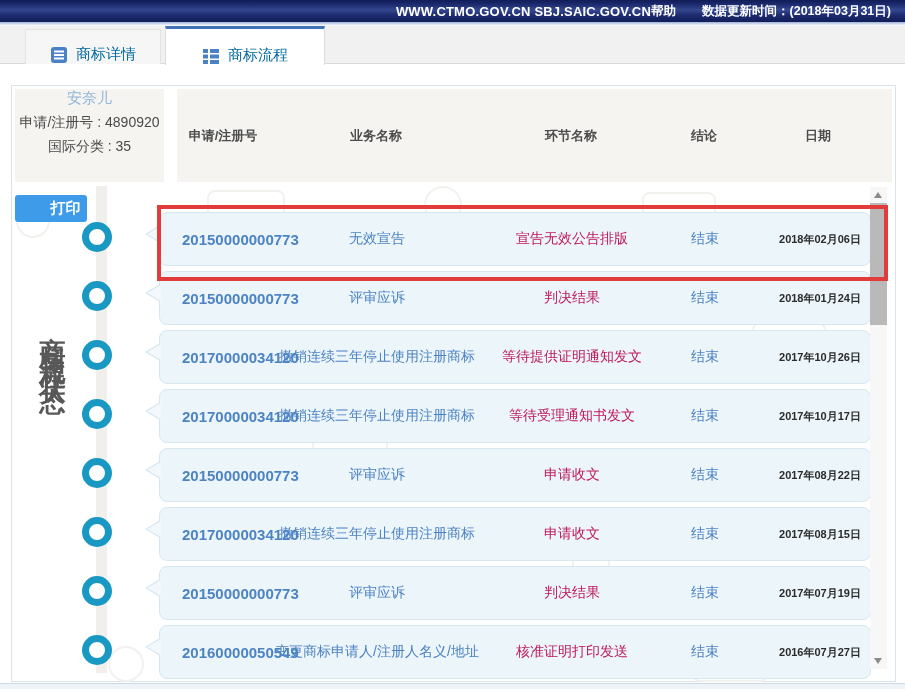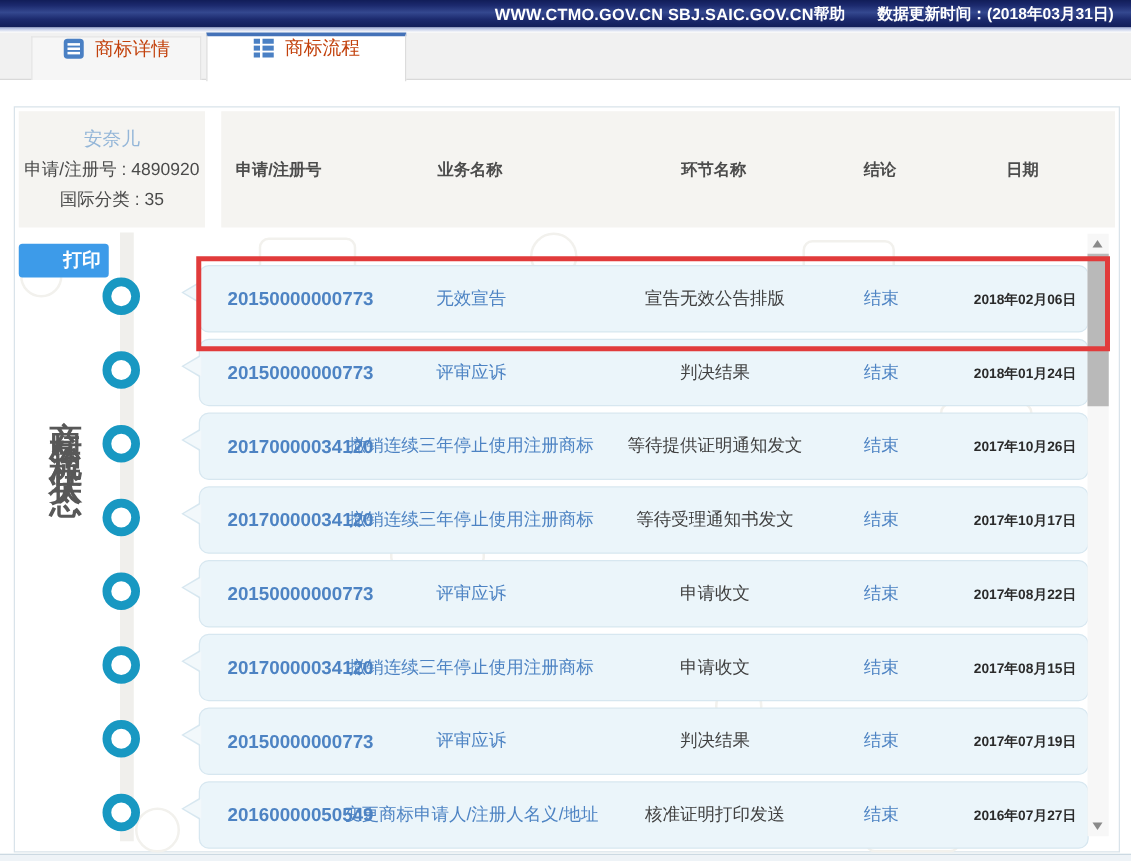--- a/index.html
+++ b/index.html
@@ -22,22 +22,22 @@
   .bar-underline {
     position:absolute; top:22px; left:0; width:905px; height:4px;
     background:linear-gradient(180deg,#9fadd8 0%,#cfd7ec 45%,#ffffff 100%);
   }
   
   .tabbar {
     position:absolute; top:26px; left:0; width:905px; height:38px;
     background:#f1f1f1; border-bottom:1px solid #d9d9d9; box-sizing:border-box;
   }
   .tab {
-    position:absolute; box-sizing:border-box; display:flex; align-items:flex-start;
-    justify-content:center; gap:8px; font-size:15px; color:#c2410c; cursor:pointer;
+    position:absolute; box-sizing:border-box; display:flex; align-items:flex-end;
+    justify-content:center; gap:8px; font-size:15px; color:#0369a1; cursor:pointer;
   }
   .tab.inactive {
     left:25px; top:3px; width:136px; height:35px;
     background:#f6f6f6; border:1px solid #e3e3e3; border-bottom:none;
   }
   .tab.active {
     left:165px; top:0; width:160px; height:39px;
     background:#ffffff; border:1px solid #dcdcdc; border-bottom:none;
     border-top:3px solid #4472b8;
   }
@@ -52,21 +52,21 @@
     background:#eef3f7; border-top:1px solid #ccd9e2; box-sizing:border-box;
   }
   
   .wm { position:absolute; border:2px solid #f2f1ed; z-index:1; }
   .wm.c { border-radius:50%; }
   .wm.r { border-radius:8px; }
   
   .infobox {
     position:absolute; left:3px; top:3px; width:149px; height:93px;
     background:#f5f4f1; z-index:2;
-    display:flex; flex-direction:column; align-items:center; justify-content:center;
+    display:flex; flex-direction:column; align-items:center; 
     gap:6px;
   }
   .infobox .brand { color:#94b6d8; font-size:15px; }
   .infobox .line { color:#4a4a4a; font-size:14px; }
   
   .headerbox {
     position:absolute; left:165px; top:3px; width:715px; height:93px;
     background:#f5f4f1; z-index:2;
   }
   .headerbox span {
@@ -116,21 +116,21 @@
     border-right:15px solid #d7e7f0;
   }
   .row .tail-fill {
     position:absolute; left:-13px; top:13px; width:0; height:0;
     border-top:8px solid transparent; border-bottom:8px solid transparent;
     border-right:14px solid #f2f8fb;
   }
   .cell { position:absolute; top:0; height:100%; display:flex; align-items:center; white-space:nowrap; }
   .cell.reg   { left:22px;  font-size:15px; font-weight:bold; color:#4d83c3; }
   .cell.biz   { left:102px; width:230px; justify-content:center; font-size:14px; color:#4d83c3; }
-  .cell.step  { left:302px; width:220px; justify-content:center; font-size:14px; color:#404040; }
+  .cell.step  { left:302px; width:220px; justify-content:center; font-size:14px; color:#be185d; }
   .cell.concl { left:505px; width:80px;  justify-content:center; font-size:14px; color:#4d83c3; }
   .cell.date  { left:590px; width:140px; justify-content:center; font-size:11px; font-weight:bold; color:#2b2b2b; }
   
   .highlight-frame {
     position:absolute; left:145px; top:119px; width:731px; height:76px;
     border:4px solid #e13b3b; box-sizing:border-box; z-index:6; pointer-events:none;
   }
   
   .scrollbar {
     position:absolute; left:858px; top:101px; width:17px; height:482px;

